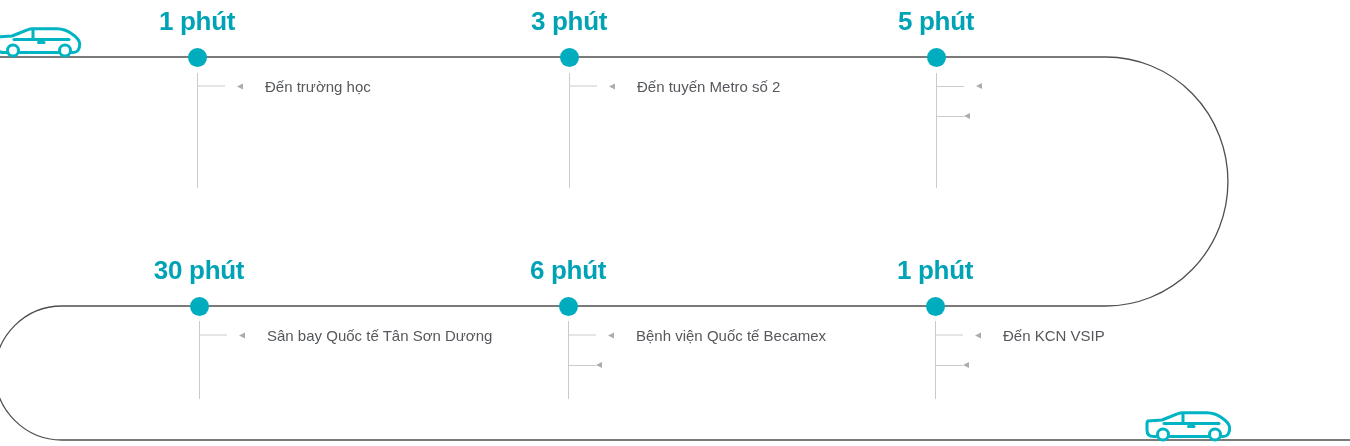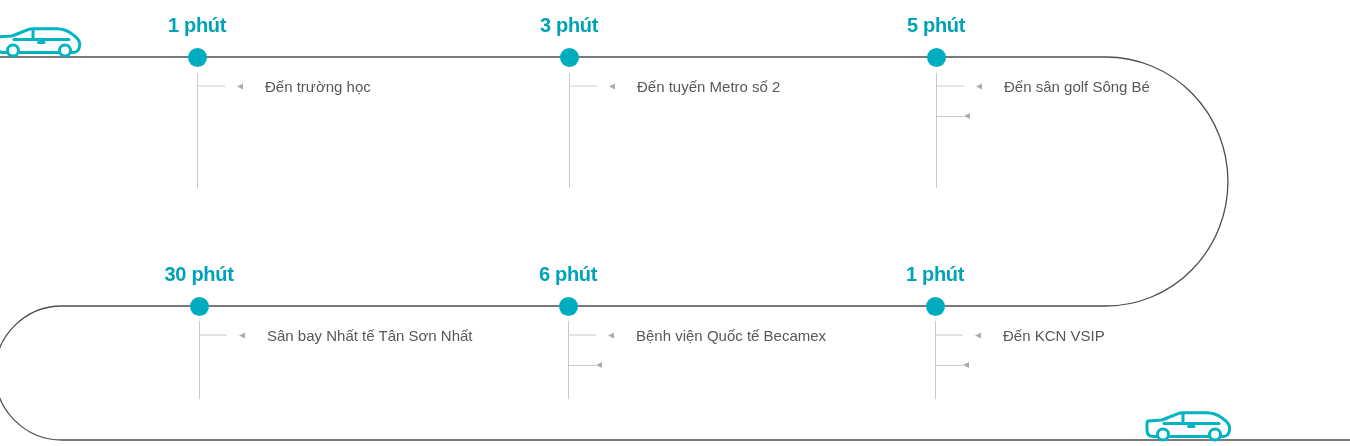--- a/index.html
+++ b/index.html
@@ -10,21 +10,21 @@
     overflow:hidden;
     font-family:"Liberation Sans", sans-serif;
   }
   .road-svg{position:absolute;left:0;top:0;width:1350px;height:446px;}
 
   
   .stop{position:absolute;width:0;height:0;}
   .stop .time{
     position:absolute;left:0;bottom:20px;
     transform:translateX(-50%);
-    font-size:20px;font-weight:700;
+    font-size:26px;font-weight:700;
     color:#00a3b5;white-space:nowrap;letter-spacing:-0.3px;
   }
   .dot{
     position:absolute;left:-9.5px;top:-9.5px;
     width:19px;height:19px;border-radius:50%;
     background:#00adbf;
   }
   .stem{position:absolute;left:-0.5px;width:1px;background:#cbcbcb;}
   .top-row .stem{top:16px;height:115px;}
   .bottom-row .stem{top:15px;height:78px;}
@@ -112,36 +112,35 @@
     </div>
   </div>
 
   <div class="stop stop-3 top-row">
     <div class="time">5 phút</div>
     <div class="dot"></div>
     <div class="stem"></div>
     <div class="label-row r1">
       <span class="lr-line"></span>
       <span class="lr-arrow"></span>
-      <span class="lr-text">Đến sân golf Sông Bé</span>
     </div>
     <div class="label-row r2">
       <span class="lr-line"></span>
       <span class="lr-arrow"></span>
     </div>
   </div>
 
   <div class="stop stop-4 bottom-row">
     <div class="time">30 phút</div>
     <div class="dot"></div>
     <div class="stem"></div>
     <div class="label-row r1">
       <span class="lr-line"></span>
       <span class="lr-arrow"></span>
-      <span class="lr-text">Sân bay Nhất tế Tân Sơn Nhất</span>
+      <span class="lr-text">Sân bay Quốc tế Tân Sơn Dương</span>
     </div>
   </div>
 
   <div class="stop stop-5 bottom-row">
     <div class="time">6 phút</div>
     <div class="dot"></div>
     <div class="stem"></div>
     <div class="label-row r1">
       <span class="lr-line"></span>
       <span class="lr-arrow"></span>

